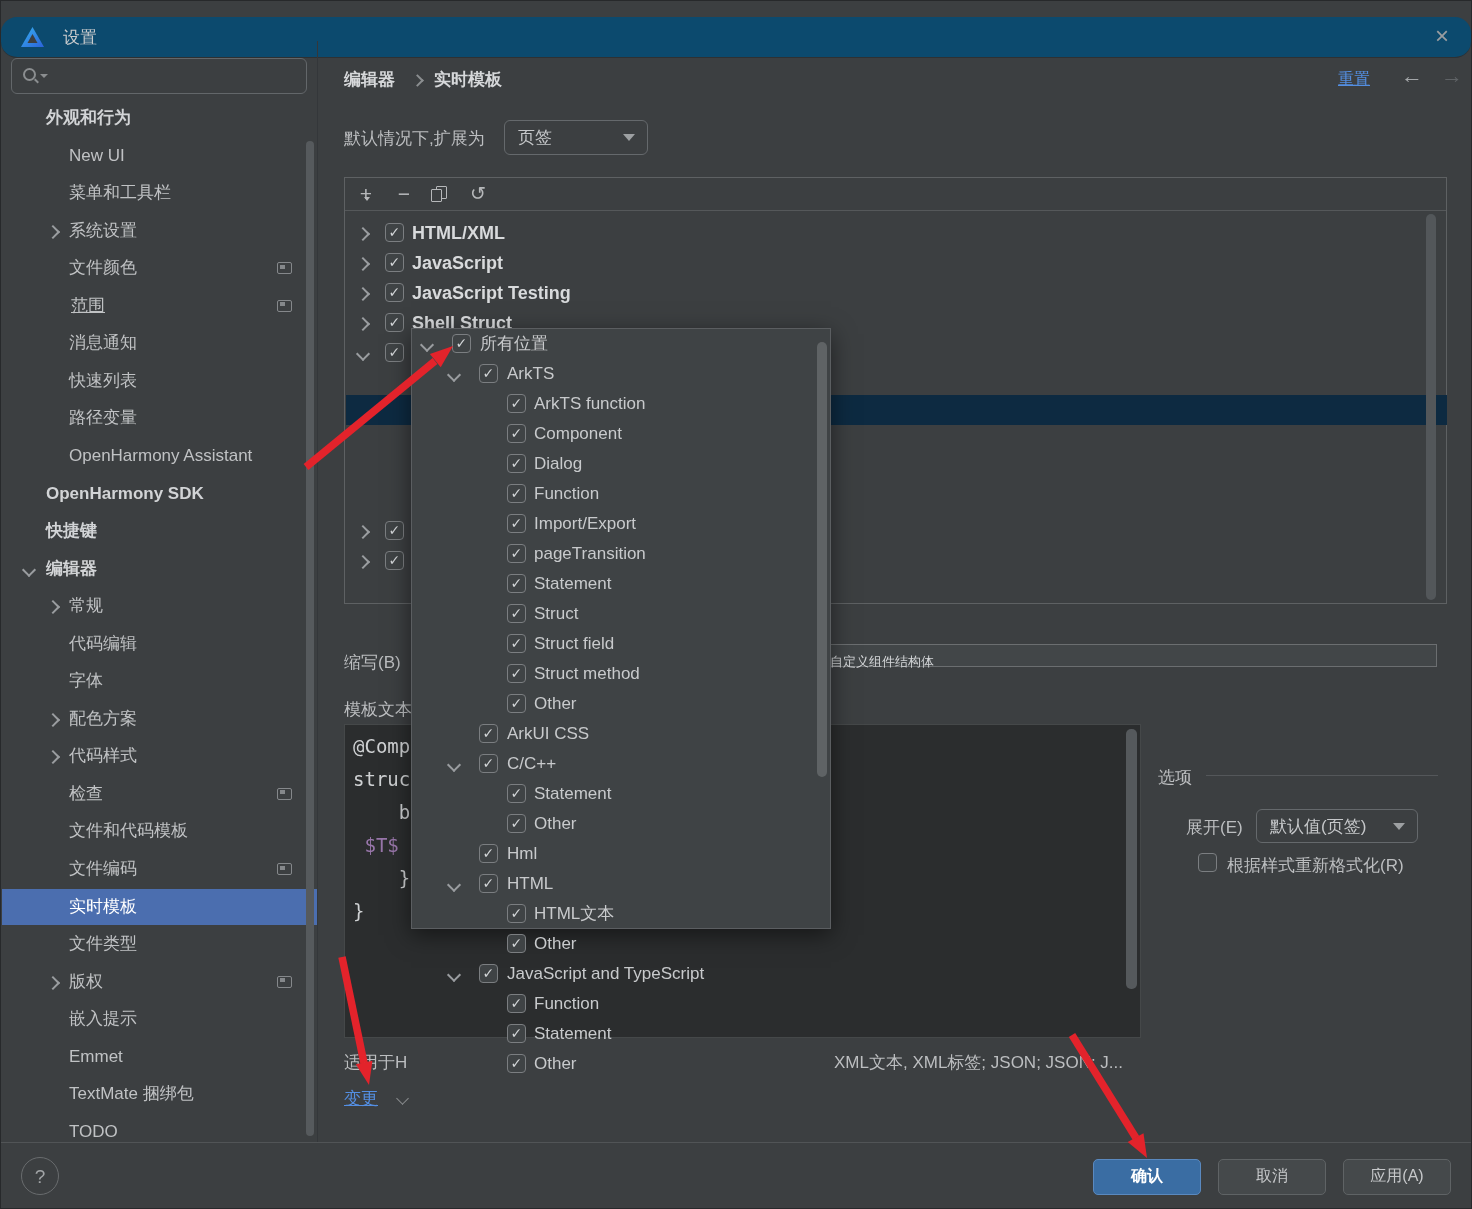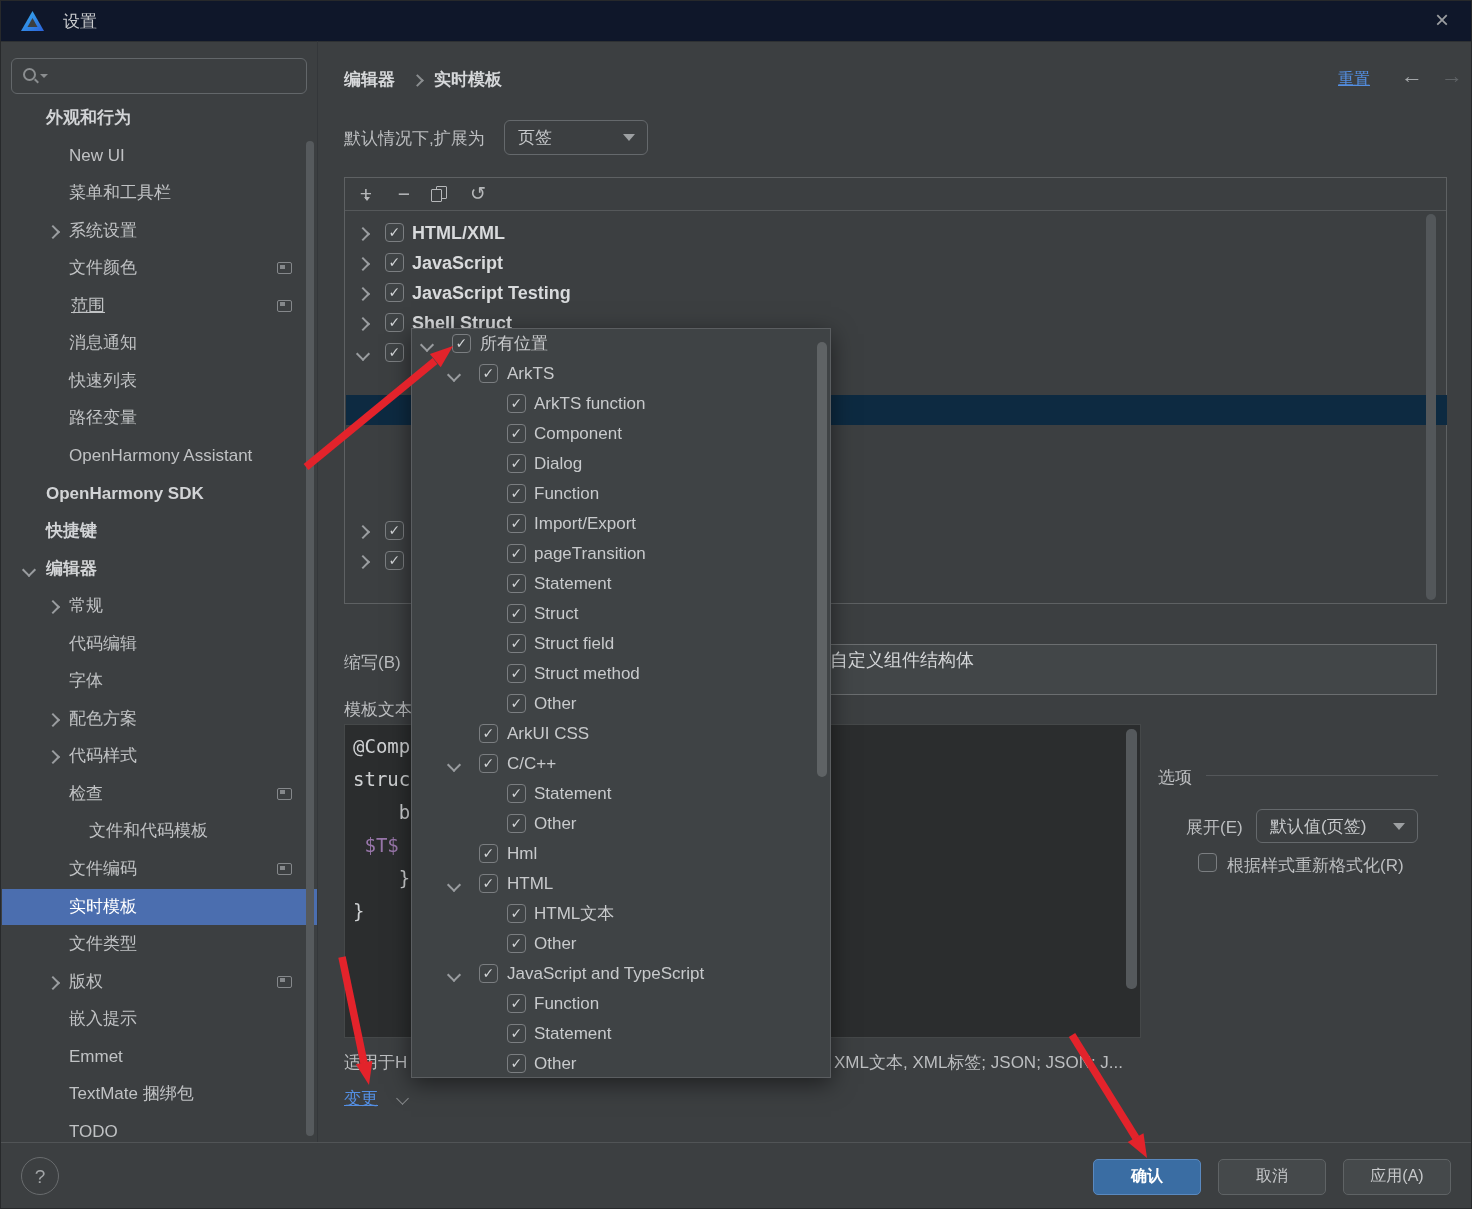--- a/index.html
+++ b/index.html
@@ -1,21 +1,21 @@
 <!DOCTYPE html>
 <html><head>
 <meta charset="utf-8">
 <style>
   html,body{margin:0;padding:0;background:#2b2b2b;}
   #win{position:relative;width:1472px;height:1209px;background:#3c3f41;overflow:hidden;
        font-family:"Liberation Sans","DejaVu Sans",sans-serif;color:#c4c6c8;
        border:1px solid #27292b;box-sizing:border-box;}
   .abs{position:absolute;}
   
-  #titlebar{position:absolute;left:0;top:0;width:100%;height:40px;background:#0f172a;border-bottom:1px solid #2e3133;}
+  #titlebar{position:absolute;left:0;top:16px;width:100%;height:40px;background:#0c4a6e;border-bottom:1px solid #2e3133;border-radius:16px;}
   #title-text{position:absolute;left:62px;top:9px;font-size:17px;color:#c9cbcd;}
   #close-btn{position:absolute;right:12px;top:4px;width:34px;height:32px;text-align:center;line-height:30px;font-size:24px;color:#9a9da0;cursor:pointer;}
   
   #searchbox{position:absolute;left:10px;top:57px;width:294px;height:34px;border:1px solid #63676a;border-radius:6px;background:#3c3f41;}
   .mag{position:absolute;left:11px;top:9px;width:9px;height:9px;border:2px solid #8b8e90;border-radius:50%;}
   .mag::after{content:"";position:absolute;left:9px;top:10px;width:5px;height:2px;background:#8b8e90;transform:rotate(45deg);}
   .mag-caret{position:absolute;left:28px;top:15px;width:0;height:0;border-left:4px solid transparent;border-right:4px solid transparent;border-top:4px solid #8b8e90;}
   #sidebar-scroll{position:absolute;left:305px;top:140px;width:8px;height:995px;background:#565a5d;border-radius:4px;}
   #sidebar-divider{position:absolute;left:316px;top:40px;width:1px;height:1101px;background:#34373a;}
   .sb-row{position:absolute;left:1px;width:315px;height:36px;line-height:36px;font-size:17px;color:#c0c2c4;cursor:pointer;}
@@ -47,31 +47,31 @@
   .plus-caret{position:absolute;left:19px;top:19px;width:0;height:0;border-left:3.5px solid transparent;border-right:3.5px solid transparent;border-top:4px solid #b6b8ba;}
   .copy-ic{position:absolute;top:8px;width:16px;height:15px;cursor:pointer;}
   .copy-ic::before{content:"";position:absolute;left:5px;top:0;width:9px;height:11px;border:1.6px solid #b6b8ba;border-radius:1px;}
   .copy-ic::after{content:"";position:absolute;left:0;top:3px;width:9px;height:11px;border:1.6px solid #b6b8ba;border-radius:1px;background:#3c3f41;}
   .list-row{position:absolute;left:1px;width:1101px;height:30px;line-height:30px;cursor:pointer;}
   .list-label{position:absolute;left:66px;font-size:18px;font-weight:bold;color:#d8dadc;white-space:nowrap;}
   #sel-row{position:absolute;left:1px;top:217px;width:1101px;height:30px;background:#0d2a41;}
   #list-scroll{position:absolute;right:10px;top:36px;width:10px;height:386px;background:#53575a;border-radius:5px;}
   
   .form-label{position:absolute;font-size:17px;color:#bcbec0;white-space:nowrap;}
-  #desc-input{position:absolute;left:656px;top:643px;width:780px;height:51px;background:#424648;border:1px solid #6b6e70;box-sizing:border-box;font-size:18px;color:#d4d6d8;line-height:33px;font-family:Liberation Mono, monospace;}
+  #desc-input{position:absolute;left:656px;top:643px;width:780px;height:23px;background:#424648;border:1px solid #6b6e70;box-sizing:border-box;font-size:13px;color:#d4d6d8;line-height:33px;}
   #desc-input .txt{position:absolute;left:172px;top:0;}
   #editor{position:absolute;left:343px;top:723px;width:797px;height:314px;background:#2b2d2e;border:1px solid #454849;box-sizing:border-box;}
   .code-line{height:33px;line-height:33px;font-family:"DejaVu Sans Mono","Liberation Mono",monospace;font-size:19px;color:#cfd1d3;white-space:pre;padding-left:8px;}
   .code-line.variable{color:#9876AA;}
   #editor-scroll{position:absolute;right:3px;top:4px;width:11px;height:260px;background:#55595c;border-radius:5px;}
   
   .btn{position:absolute;border:1px solid #5f6365;border-radius:5px;background:#45494b;color:#c6c8ca;font-size:16px;text-align:center;cursor:pointer;}
   #opt-line{position:absolute;left:1205px;top:774px;width:232px;height:1px;background:#54575a;}
   
-  #popup{position:absolute;left:410px;top:327px;width:420px;height:750px;background:#3f4345;border:1px solid #5b5e61;box-sizing:border-box;box-shadow:0 6px 22px rgba(0,0,0,.5);z-index:50;}
+  #popup{position:absolute;left:410px;top:327px;width:420px;height:601px;background:#3f4345;border:1px solid #5b5e61;box-sizing:border-box;box-shadow:0 6px 22px rgba(0,0,0,.5);z-index:50;}
   .pop-row{position:absolute;left:0;width:418px;height:30px;line-height:30px;font-size:17px;color:#c8cacc;cursor:pointer;}
   .pop-label{position:absolute;white-space:nowrap;}
   #popup-scroll{position:absolute;right:3px;top:13px;width:10px;height:435px;background:#5f6365;border-radius:5px;}
   
   #footer-sep{position:absolute;left:0;top:1141px;width:100%;height:1px;background:#515456;}
   #help-btn{position:absolute;left:20px;top:1156px;width:38px;height:38px;border:1.5px solid #696c6e;border-radius:50%;text-align:center;line-height:38px;font-size:19px;color:#a2a5a7;cursor:pointer;box-sizing:border-box;}
   .footer-btn{position:absolute;top:1158px;width:106px;height:34px;line-height:32px;}
   #confirm-btn{background:#3a6da3;border:1px solid #5a89bf;color:#ffffff;font-weight:bold;}
   
   #arrows{position:absolute;left:0;top:0;width:1472px;height:1209px;z-index:100;pointer-events:none;}
@@ -160,21 +160,21 @@
       </div>
       <div class="sb-row" style="top: 737.35px;">
         <span class="chev" style="left: 46px; top: 14px;"></span>
         <span class="sb-label" style="left: 67px;">代码样式</span>
       </div>
       <div class="sb-row" style="top: 774.9px;">
         <span class="sb-label" style="left: 67px;">检查</span>
         <span class="mini-icon"></span>
       </div>
       <div class="sb-row" style="top: 812.45px;">
-        <span class="sb-label" style="left: 67px; margin-left: 20px;">文件和代码模板</span>
+        <span class="sb-label" style="left: 67px;">文件和代码模板</span>
       </div>
       <div class="sb-row" style="top: 850px;">
         <span class="sb-label" style="left: 67px;">文件编码</span>
         <span class="mini-icon"></span>
       </div>
       <div class="sb-row sel" style="top: 887.55px;">
         <span class="sb-label" style="left: 67px;">实时模板</span>
       </div>
       <div class="sb-row" style="top: 925.1px;">
         <span class="sb-label" style="left: 67px;">文件类型</span>

